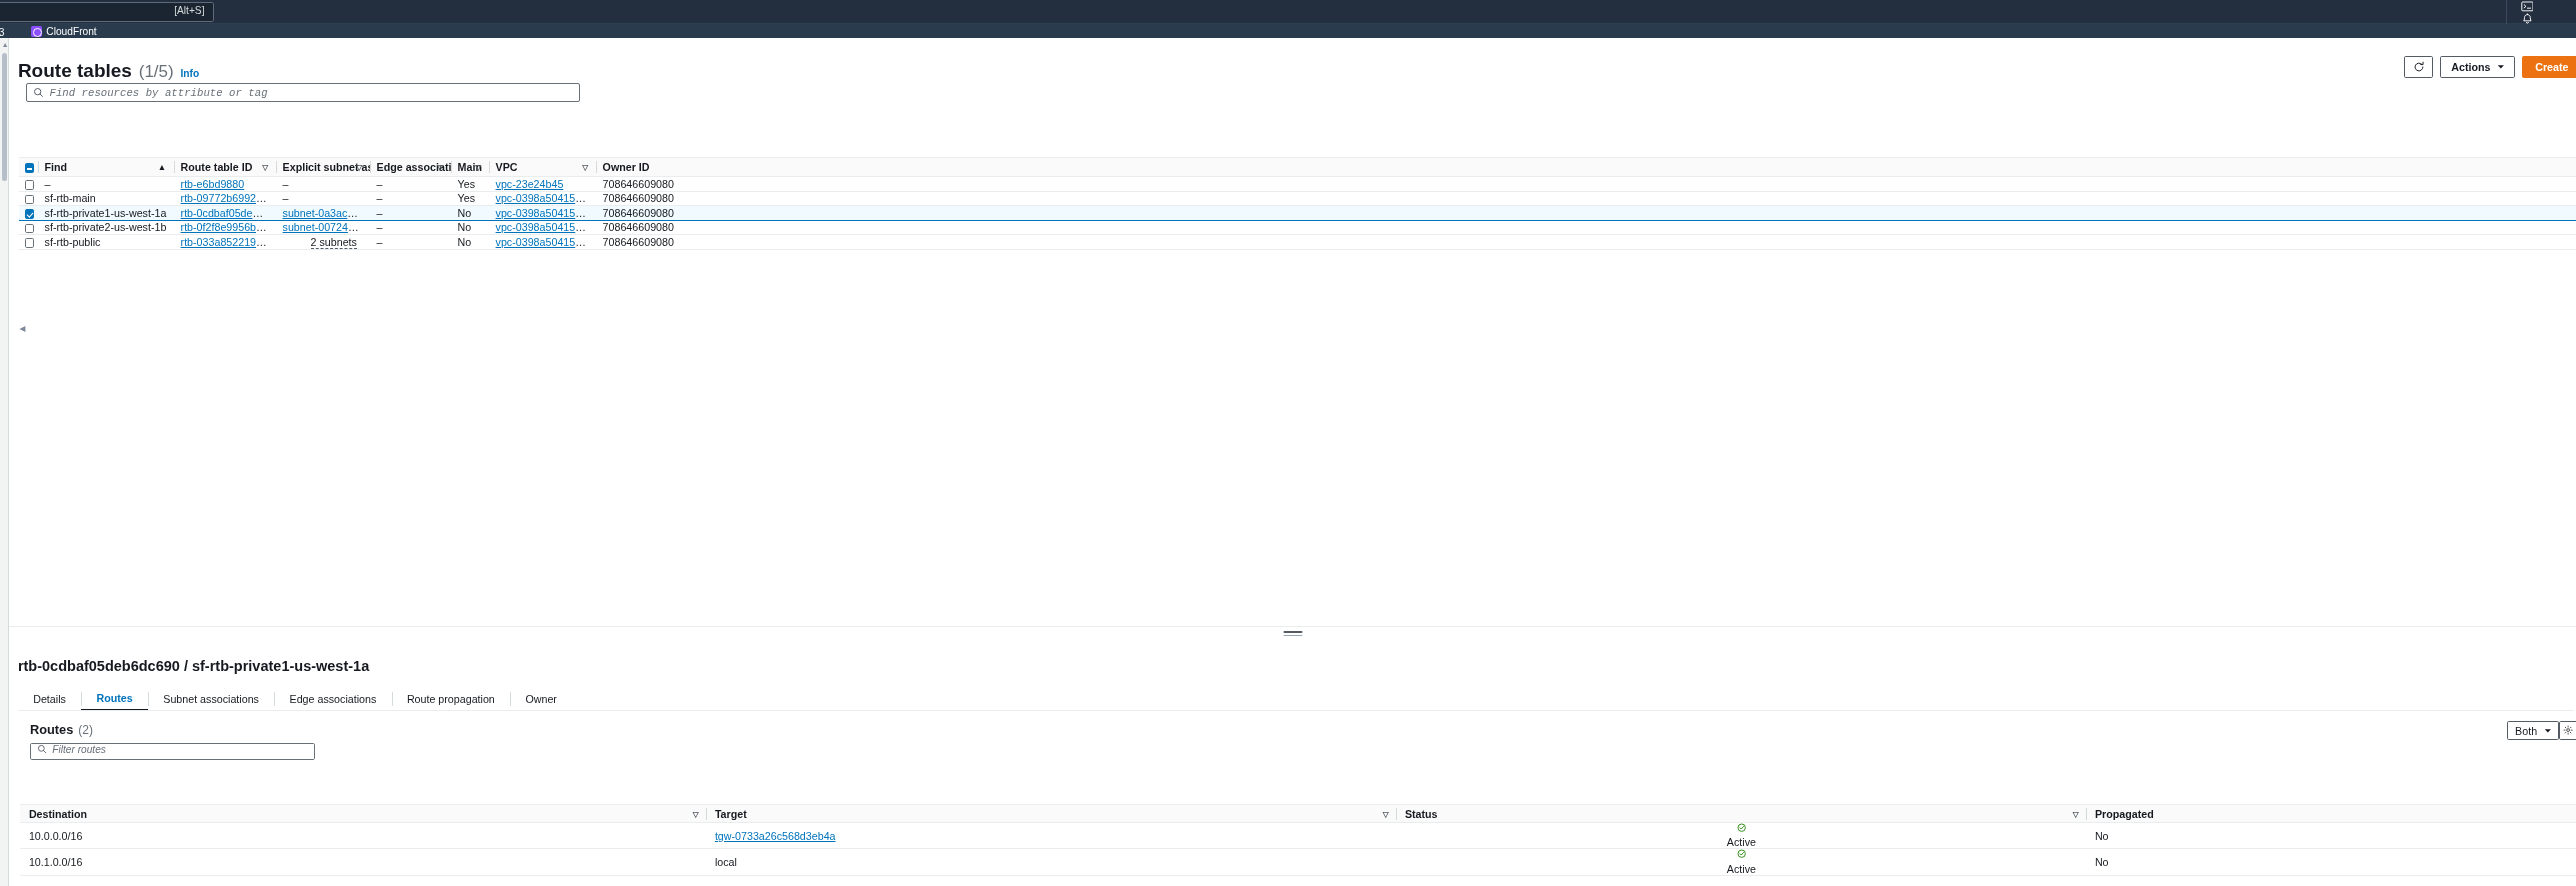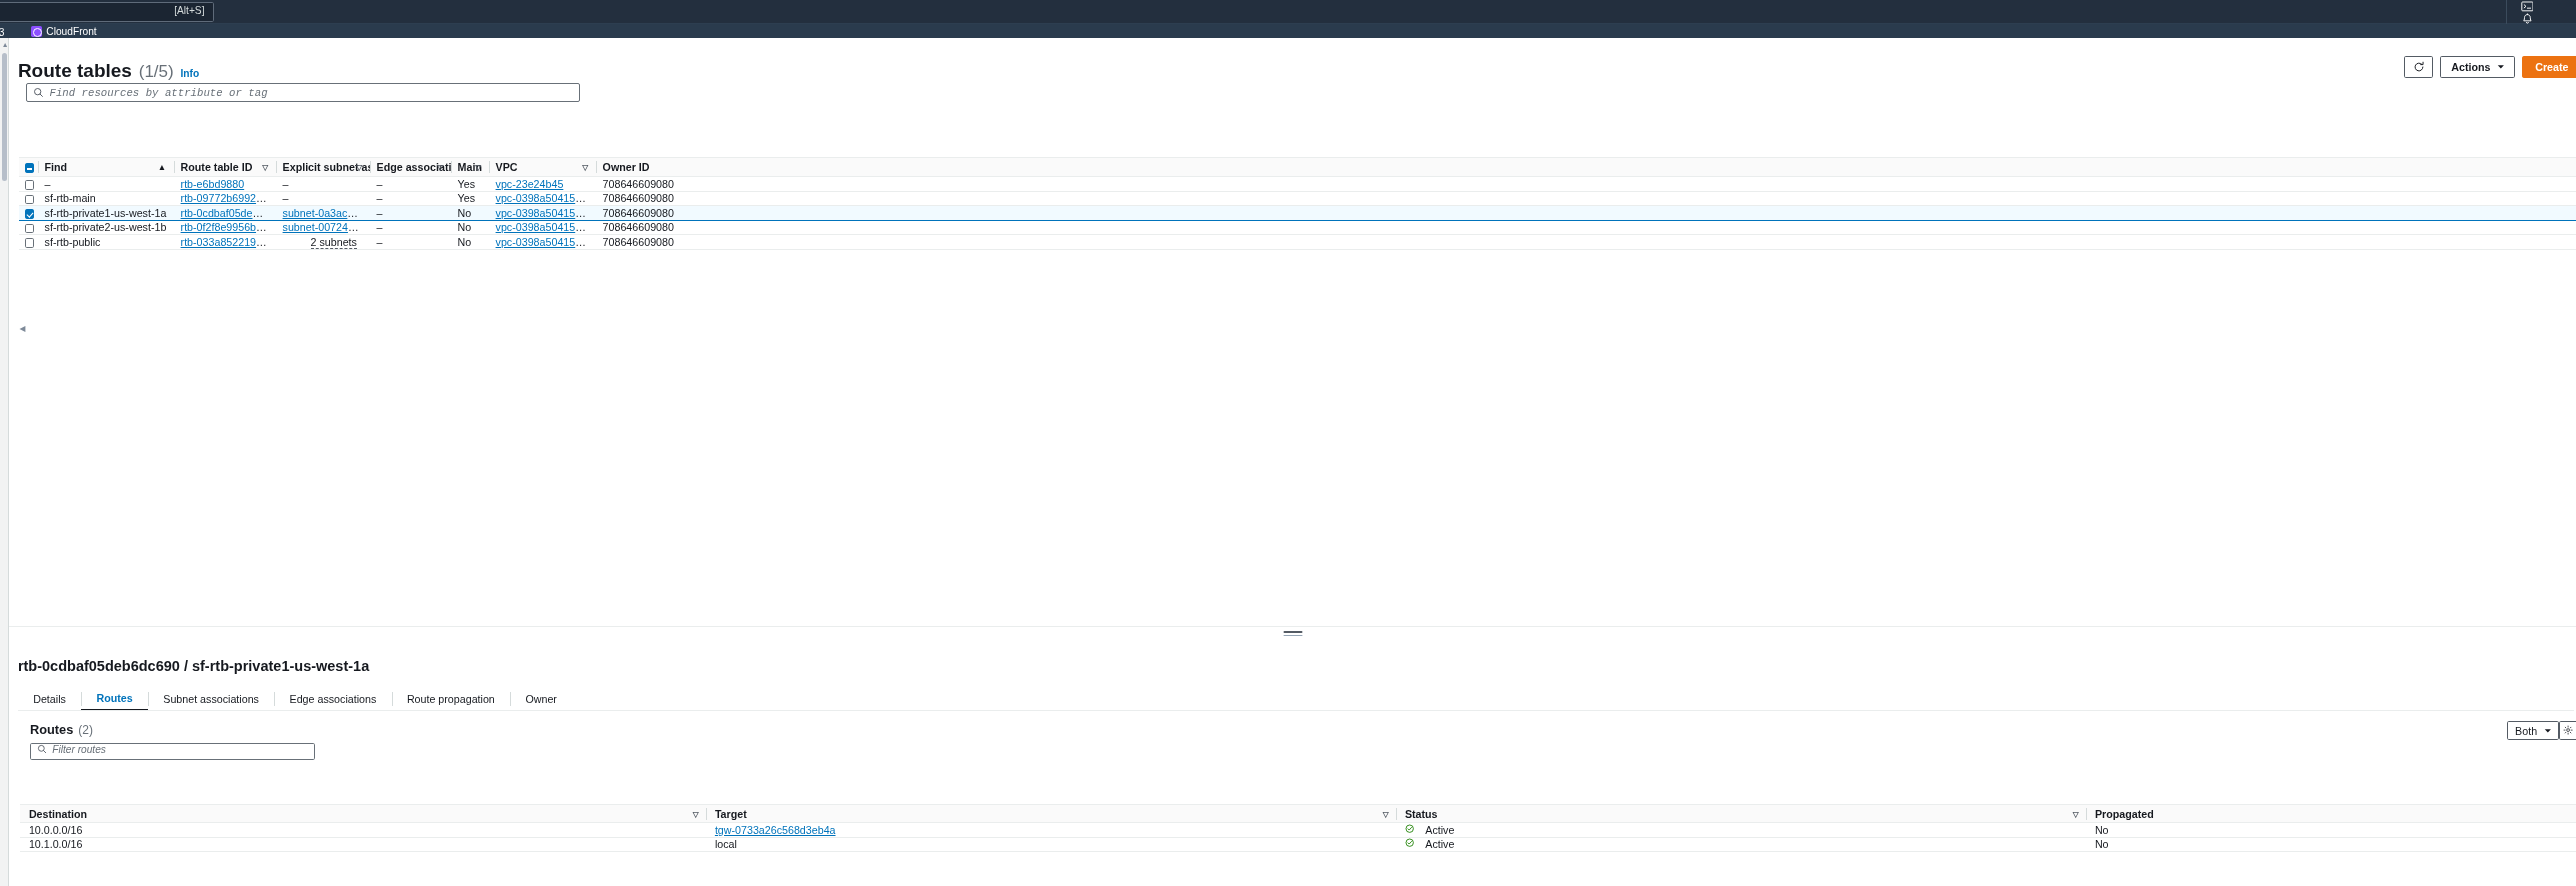--- a/index.html
+++ b/index.html
@@ -356,21 +356,21 @@
     width: 0.9px; height: 12px;
     background: #d5dbdb;
   }
   .routes-table tbody td {
     height: 14.5px;
     border-bottom: 0.9px solid #eaeded;
     font-size: 10.7px; color: #16191f;
     padding: 0 8.5px;
     white-space: nowrap;
   }
-  .status-cell { display: flex; align-items: flex-start; gap: 11px; }
+  .status-cell { display: flex; align-items: center; gap: 4px; flex-direction: column; }
   .ok-icon { flex: none; }
 
   svg { display: block; }
 </style>
 </head>
 <body>
 
 <div class="topnav">
   <div class="global-search">
 

